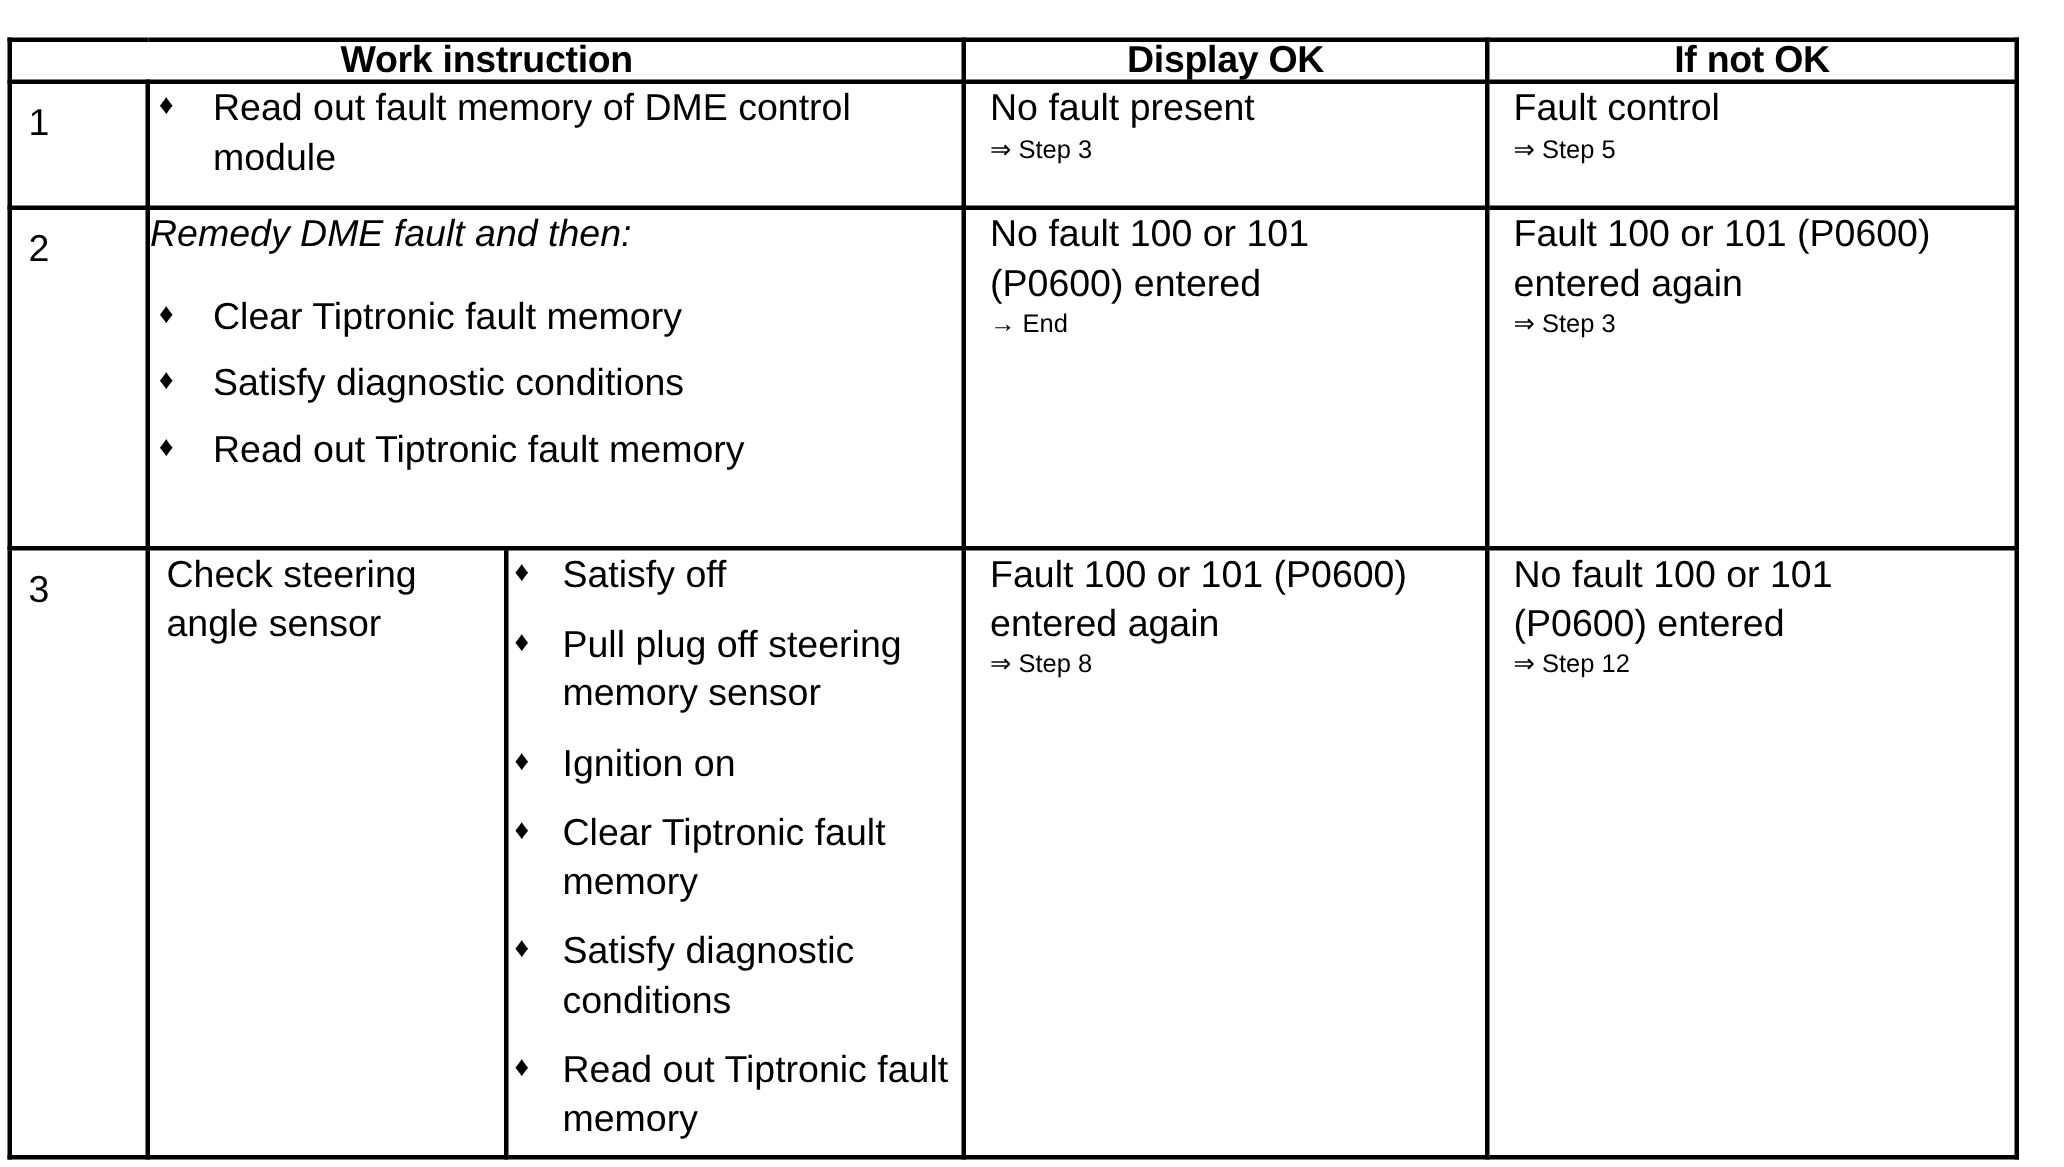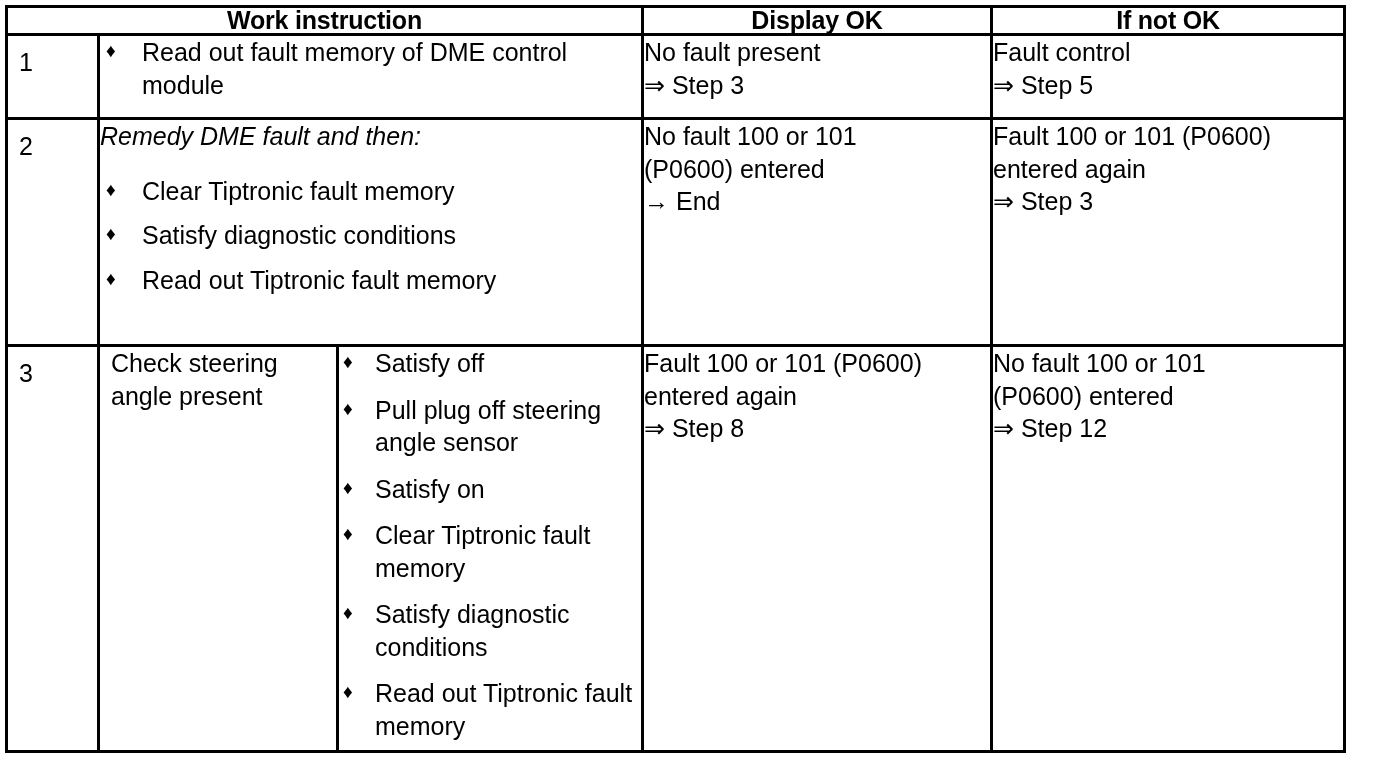--- a/index.html
+++ b/index.html
@@ -12,20 +12,21 @@
     height: 778px;
     font-family: "Liberation Sans", sans-serif;
     color: #000000;
     overflow: hidden;
   }
   #sheet {
     position: relative;
     width: 1376px;
     height: 571px;
     background: #ffffff;
+    margin-top: 20px;
   }
   table.work-table {
     position: absolute;
     left: 5px;
     top: 5px;
     width: 1338px;
     border-collapse: collapse;
     table-layout: fixed;
     background: #ffffff;
   }
@@ -77,26 +78,26 @@
   ul.bullets li + li { margin-top: 14px; }
   ul.bullets.tight-gap li + li { margin-top: 12px; }
   ul.bullets li .bullet-glyph {
     position: absolute;
     left: 6px;
     top: 0px;
     font-size: 19px;
     line-height: 1.62;
   }
   .lead-line { margin: 0 0 22px 0; font-style: italic; }
-  .arrow { font-size: 25px; }
+  .arrow { font-size: 17px; }
   .row1-list { padding-top: 0; }
   .sub-cell { padding-left: 10px; }
   .sub-cell ul.bullets li { padding-left: 36px; }
   .sub-cell ul.bullets li .bullet-glyph { left: 4px; }
-  .res-line { display: block; }
+  .res-line { display: block; padding-left: 16px; }
 </style>
 </head>
 <body>
 
 <div id="sheet">
 
   <table class="work-table">
     <colgroup>
       <col class="c-num">
       <col class="c-instr">
@@ -162,35 +163,35 @@
         <td class="cell">
           <span class="res-line">Fault 100 or 101 (P0600)</span>
           <span class="res-line">entered again</span>
           <span class="res-line arrow">⇒ Step 3</span>
         </td>
       </tr>
 
       <tr style="height:406px;">
         <td class="cell num">3</td>
         <td class="cell tight">
-          <span>Check steering angle present</span>
+          <span>Check steering angle sensor</span>
         </td>
         <td class="cell sub-cell">
           <ul class="bullets">
             <li>
               <span class="bullet-glyph">♦</span>
               <span>Satisfy off</span>
             </li>
             <li>
               <span class="bullet-glyph">♦</span>
-              <span>Pull plug off steering angle sensor</span>
-            </li>
-            <li>
-              <span class="bullet-glyph">♦</span>
-              <span>Satisfy on</span>
+              <span>Pull plug off steering memory sensor</span>
+            </li>
+            <li>
+              <span class="bullet-glyph">♦</span>
+              <span>Ignition on</span>
             </li>
             <li>
               <span class="bullet-glyph">♦</span>
               <span>Clear Tiptronic fault memory</span>
             </li>
             <li>
               <span class="bullet-glyph">♦</span>
               <span>Satisfy diagnostic conditions</span>
             </li>
             <li>

